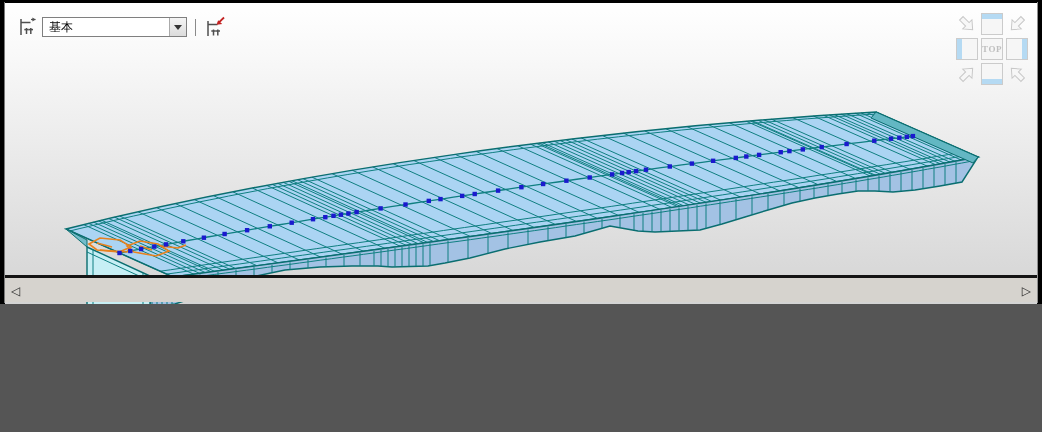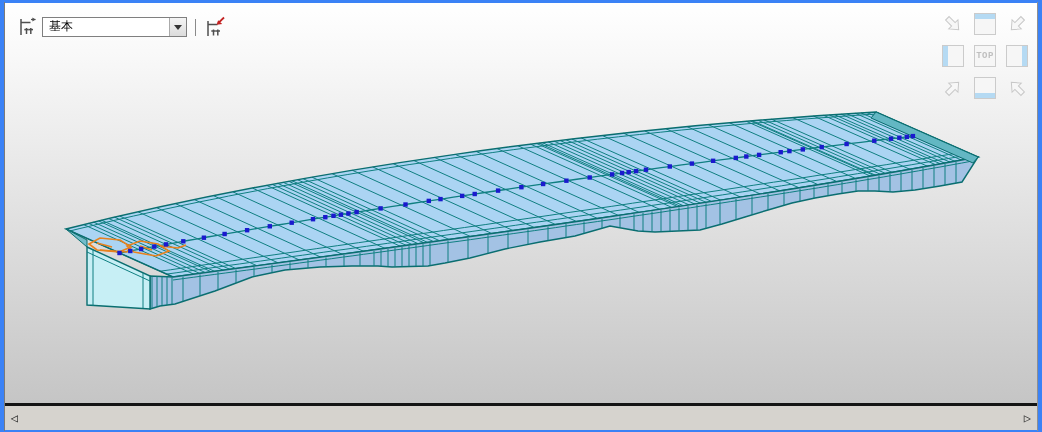--- a/index.html
+++ b/index.html
@@ -1,20 +1,20 @@
 <!DOCTYPE html>
 <html><head>
 <meta charset="utf-8">
 <style>
   html,body{margin:0;padding:0;background:#555;}
   *{box-sizing:border-box;}
   .window{
-    position:relative;width:1042px;height:432px;
-    background:#3b82f6;
-    font-family:Liberation Mono, monospace;
+    position:relative;width:1042px;height:304px;
+    background:#000000;
+    font-family:Liberation Serif, serif;
     overflow:hidden;
   }
   .window::before{content:"";position:absolute;left:4px;top:2px;bottom:1px;width:1px;background:#7a7a7a;}
   .window::after{content:"";position:absolute;right:4px;top:2px;bottom:1px;width:1px;background:#8f8f8f;}
   .client{
     position:absolute;left:5px;top:3px;right:5px;bottom:2px;
     background:#d6d3ce;z-index:1;
   }
   .viewport{
     position:absolute;left:0;top:0;right:0;height:400px;
@@ -37,21 +37,21 @@
   .combo-btn{
     width:17px;height:18px;background:linear-gradient(180deg,#f4f4f4,#dcdcdc);
     border-left:1px solid #aaa;display:flex;align-items:center;justify-content:center;
   }
   .combo-btn .tri{width:0;height:0;border-left:4px solid transparent;border-right:4px solid transparent;border-top:5px solid #333;}
   .tb-sep{width:1px;height:17px;background:#8a8a8a;margin:0 7px 0 8px;}
 
   
   .viewnav{
     position:absolute;top:10px;right:9px;
-    display:grid;grid-template-columns:repeat(3,22px);grid-template-rows:repeat(3,22px);gap:10px;
+    display:grid;grid-template-columns:repeat(3,22px);grid-template-rows:repeat(3,22px);gap:3px;
   }
   .vn-cell{position:relative;width:22px;height:22px;cursor:pointer;}
   .vn-sq{width:22px;height:22px;background:#f6f6f6;border:1px solid #cbcbcb;position:relative;}
   .vn-bar{position:absolute;background:#b5daf3;}
   .vn-bar.t{left:0;right:0;top:0;height:5px;}
   .vn-bar.b{left:0;right:0;bottom:0;height:5px;}
   .vn-bar.l{top:0;bottom:0;left:0;width:5px;}
   .vn-bar.r{top:0;bottom:0;right:0;width:5px;}
   .vn-top{
     position:absolute;inset:0;display:flex;align-items:center;justify-content:center;

